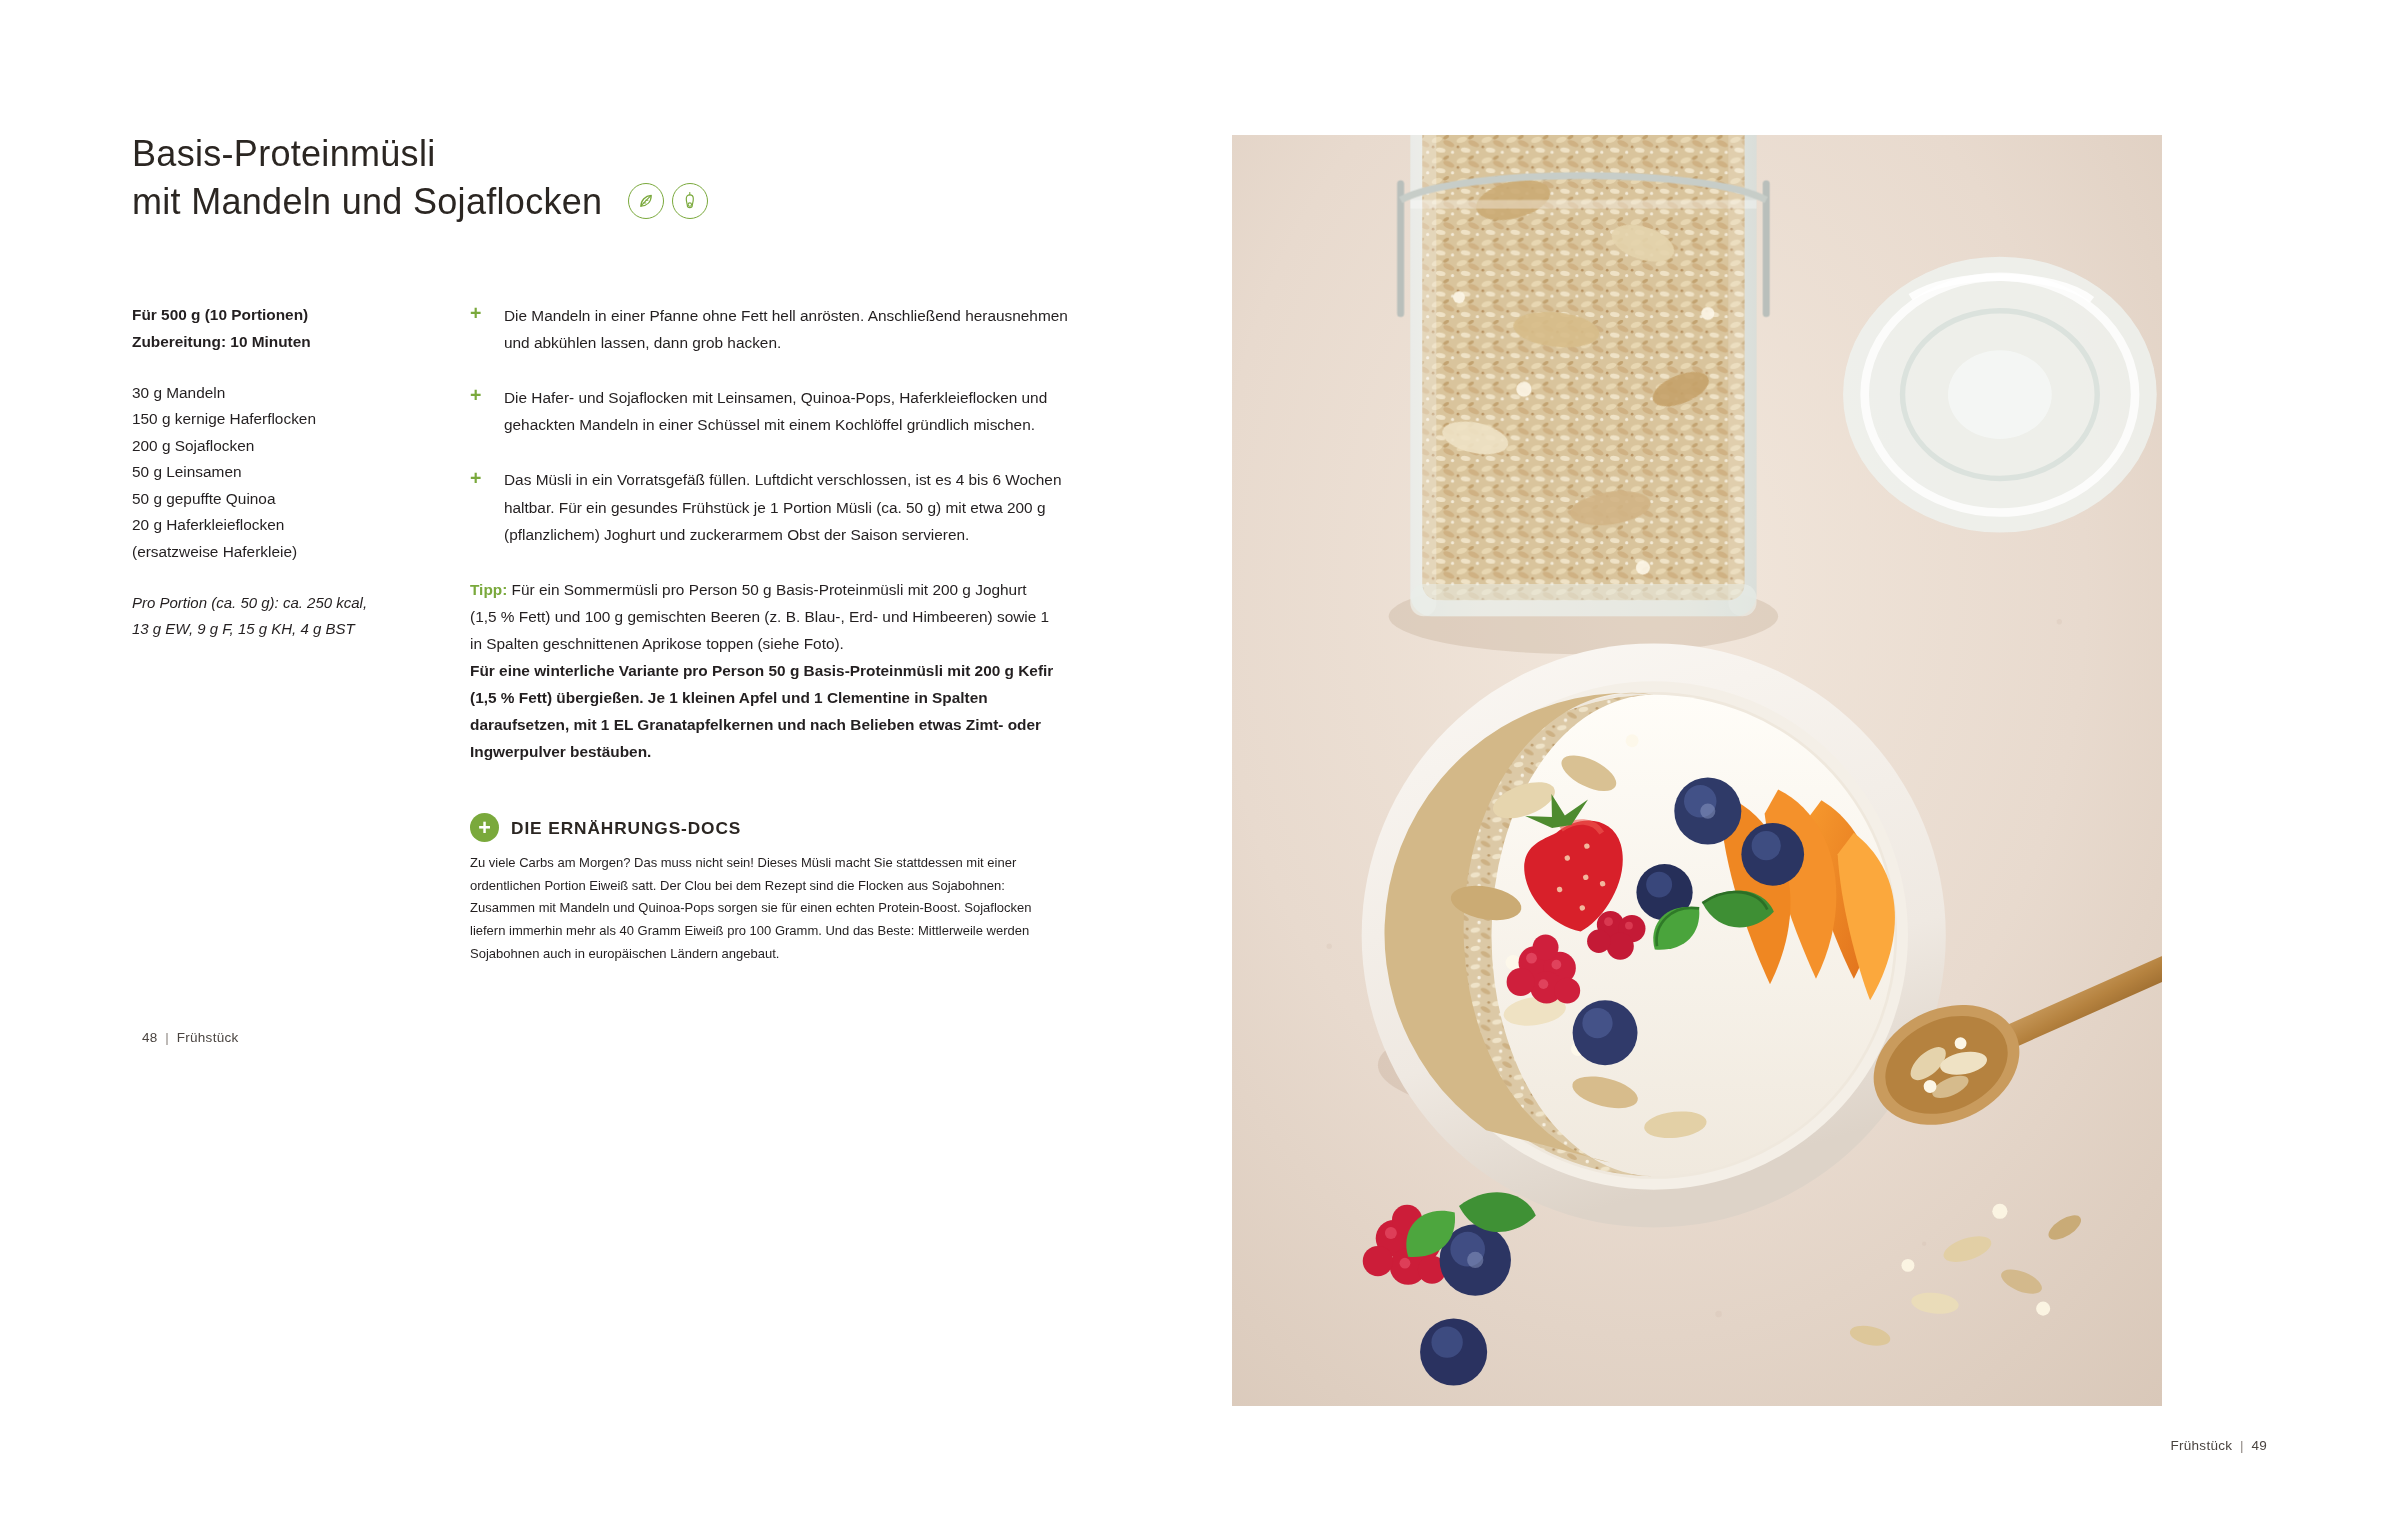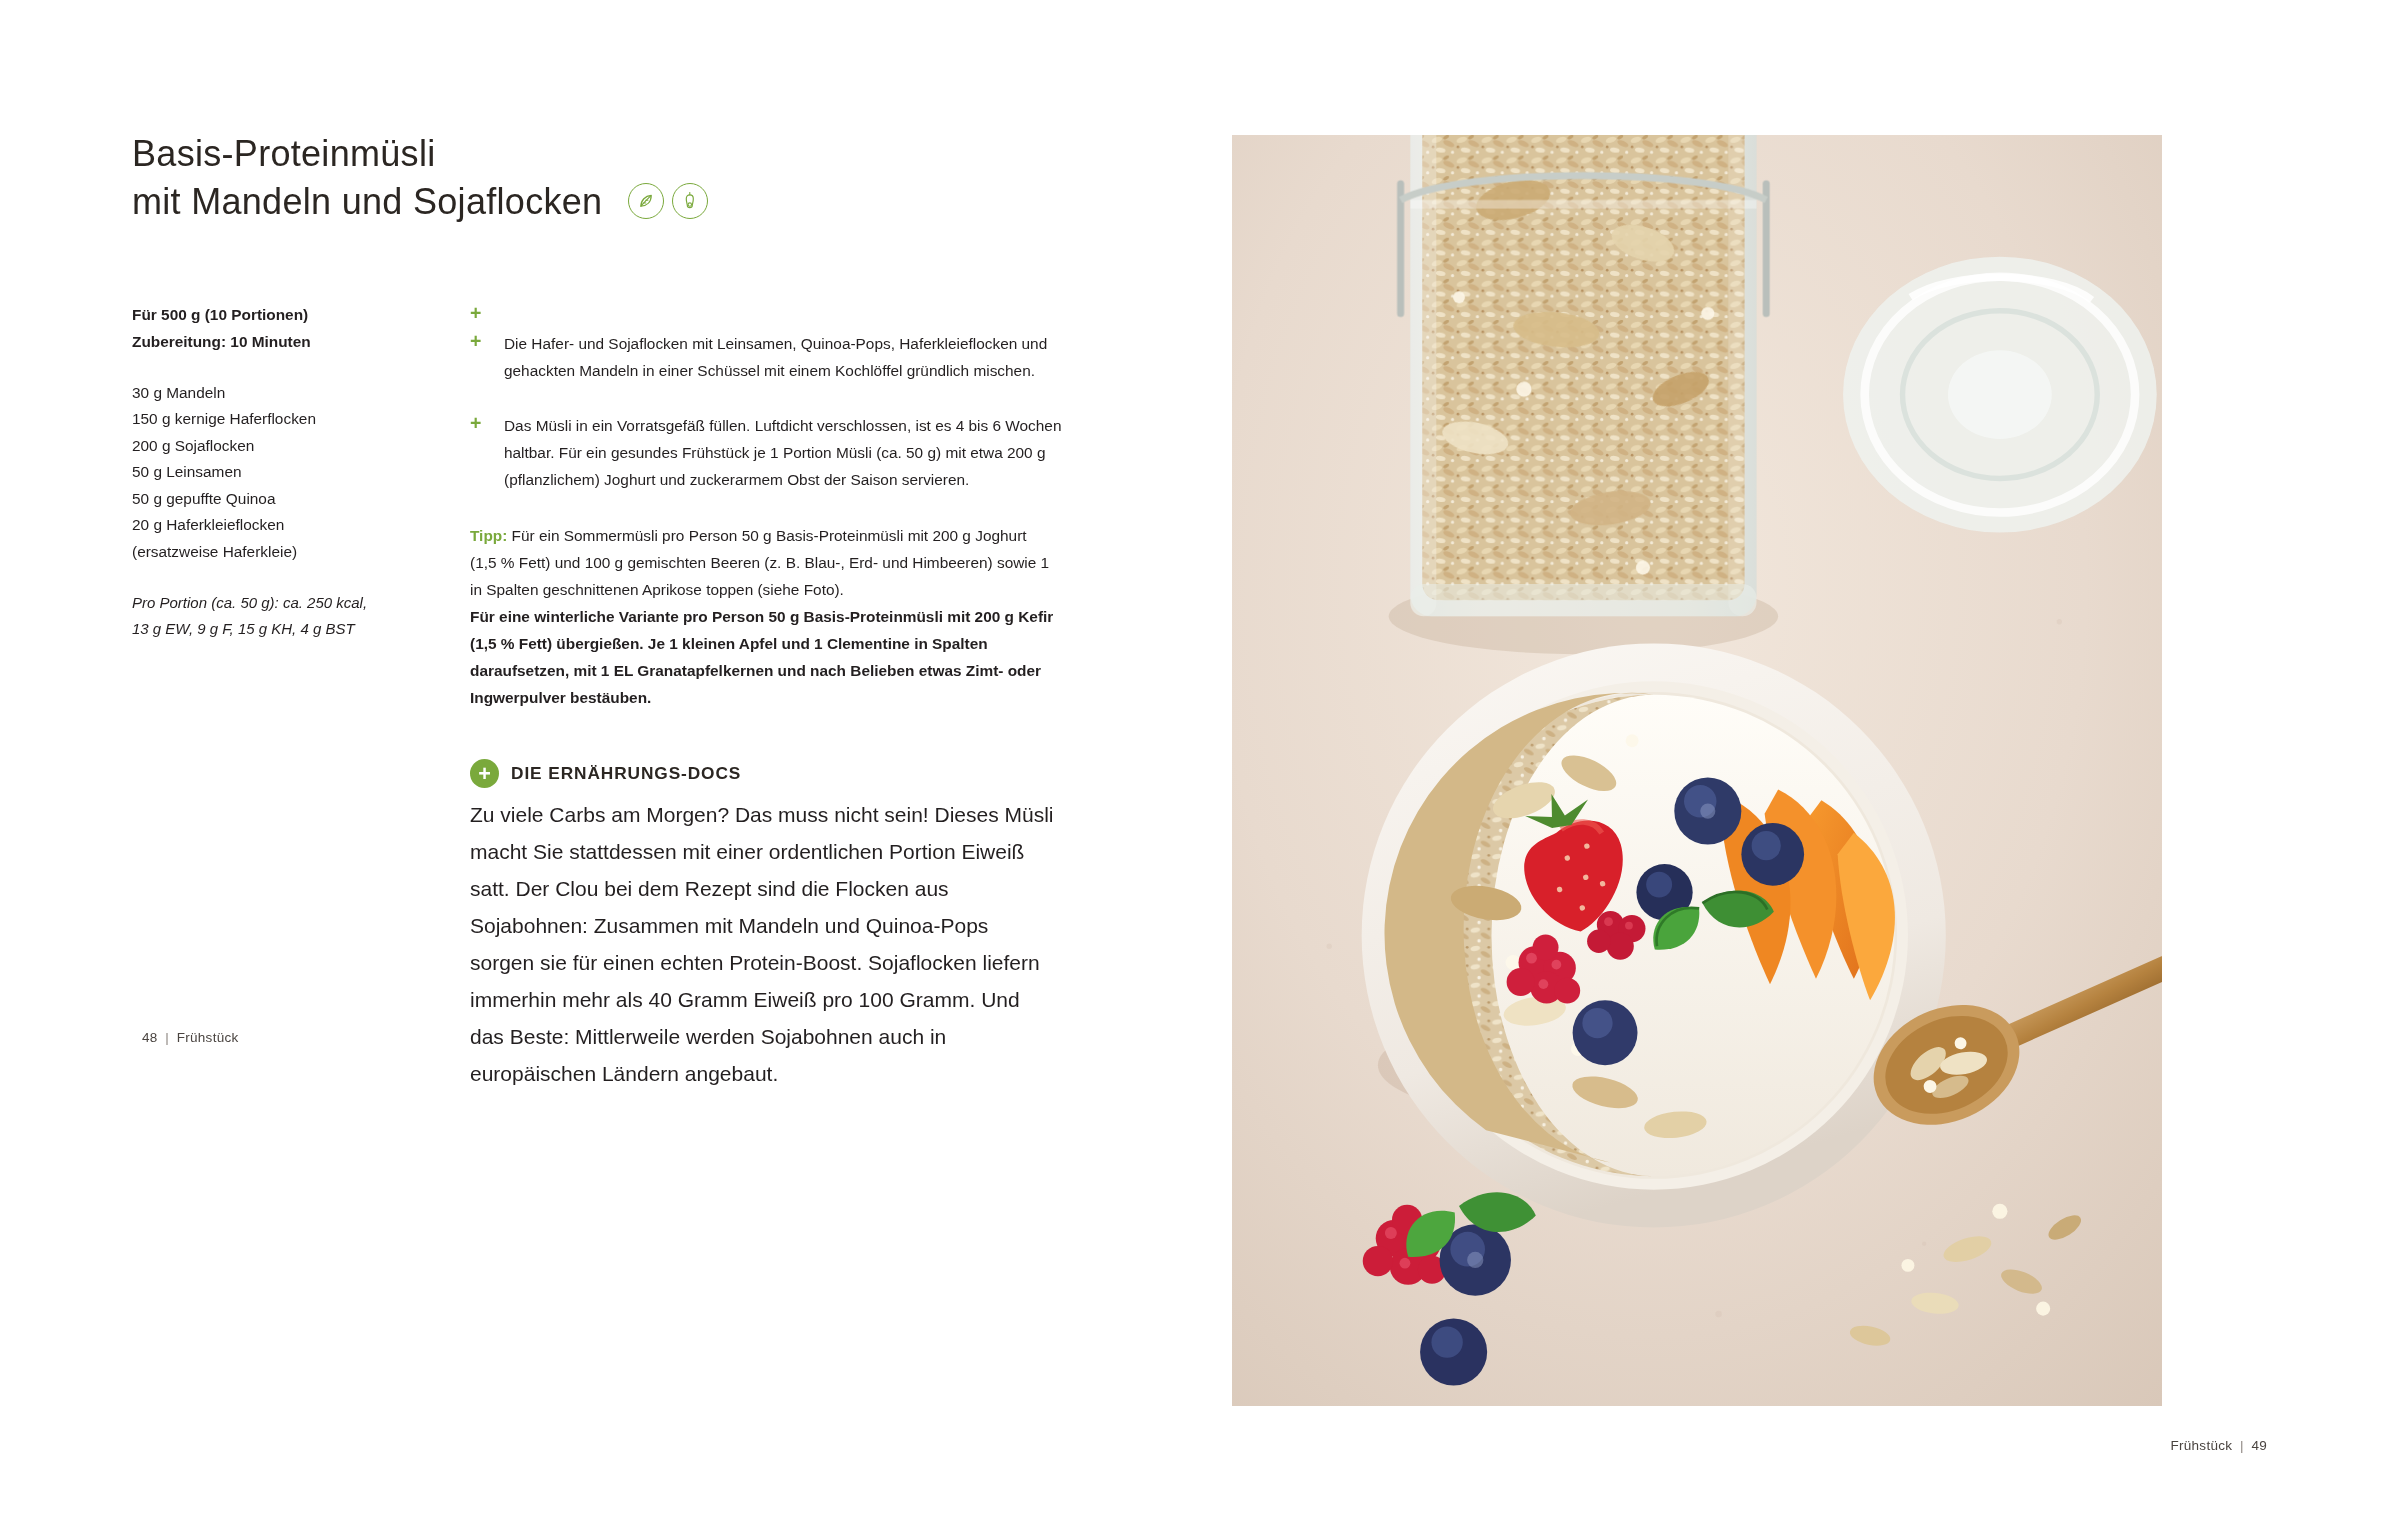--- a/index.html
+++ b/index.html
@@ -136,21 +136,21 @@
     font-weight: 700;
     line-height: 1;
   }
   .docs-title {
     font-size: 17.3px;
     font-weight: 700;
     letter-spacing: 0.9px;
     color: #2b2622;
   }
   .docs-body {
-    font-size: 21px;
+    font-size: 13px;
     line-height: 1.76;
   }
 
   
   .right-page {
     position: relative;
     width: 1201px;
     height: 1533px;
   }
   .photo {
@@ -227,20 +227,21 @@
         <div class="nutri">
           <div>Pro Portion (ca. 50 g): ca. 250 kcal,</div>
           <div>13 g EW, 9 g F, 15 g KH, 4 g BST</div>
         </div>
       </div>
 
       <div class="col-right">
 
         <div class="step">
           <span class="plus">+</span>
+          <span>Die Mandeln in einer Pfanne ohne Fett hell anrösten. Anschließend herausnehmen und abkühlen lassen, dann grob hacken.</span>
         </div>
 
         <div class="step">
           <span class="plus">+</span>
           <span>Die Hafer- und Sojaflocken mit Leinsamen, Quinoa-Pops, Haferkleieflocken und gehackten Mandeln in einer Schüssel mit einem Kochlöffel gründlich mischen.</span>
         </div>
 
         <div class="step">
           <span class="plus">+</span>
           <span>Das Müsli in ein Vorratsgefäß füllen. Luftdicht verschlossen, ist es 4 bis 6 Wochen haltbar. Für ein gesundes Frühstück je 1 Portion Müsli (ca. 50 g) mit etwa 200 g (pflanzlichem) Joghurt und zuckerarmem Obst der Saison servieren.</span>

